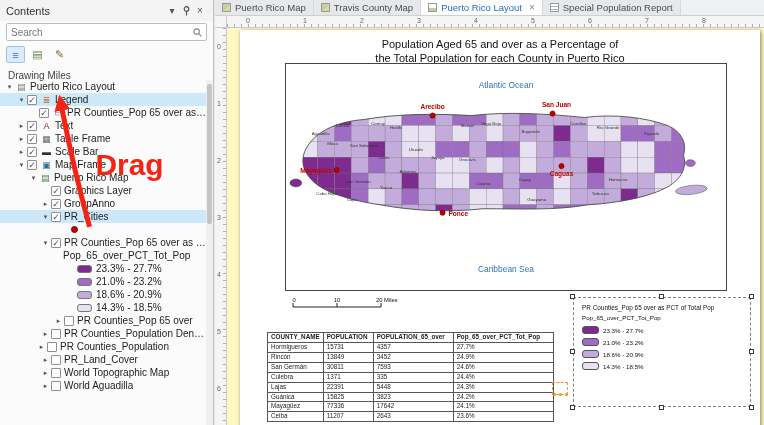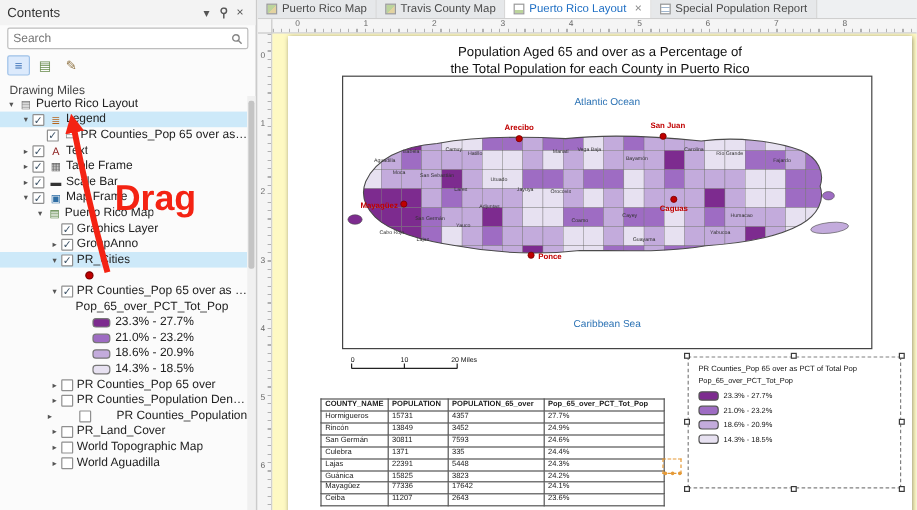--- a/index.html
+++ b/index.html
@@ -188,31 +188,31 @@
         <div class="tree-row" style="padding-left: 52px;">
           <span class="expander"></span>
           <span class="tswatch" style="background: rgb(195, 171, 220);"></span>
           <span class="tlabel">18.6% - 20.9%</span>
         </div>
         <div class="tree-row" style="padding-left: 52px;">
           <span class="expander"></span>
           <span class="tswatch" style="background: rgb(231, 225, 241);"></span>
           <span class="tlabel">14.3% - 18.5%</span>
         </div>
-        <div class="tree-row" style="padding-left: 40px;">
+        <div class="tree-row" style="padding-left: 53px;">
           <span class="expander">▸</span>
           <span class="cbox"></span>
           <span class="tlabel">PR Counties_Pop 65 over</span>
         </div>
         <div class="tree-row" style="padding-left: 40px;">
           <span class="expander">▸</span>
           <span class="cbox"></span>
           <span class="tlabel">PR Counties_Population Density</span>
         </div>
-        <div class="tree-row" style="padding-left: 36px; justify-content: space-between;">
+        <div class="tree-row" style="padding-left: 36px;">
           <span class="expander">▸</span>
           <span class="cbox"></span>
           <span class="tlabel">PR Counties_Population</span>
         </div>
         <div class="tree-row" style="padding-left: 40px;">
           <span class="expander">▸</span>
           <span class="cbox"></span>
           <span class="tlabel">PR_Land_Cover</span>
         </div>
         <div class="tree-row" style="padding-left: 40px;">

